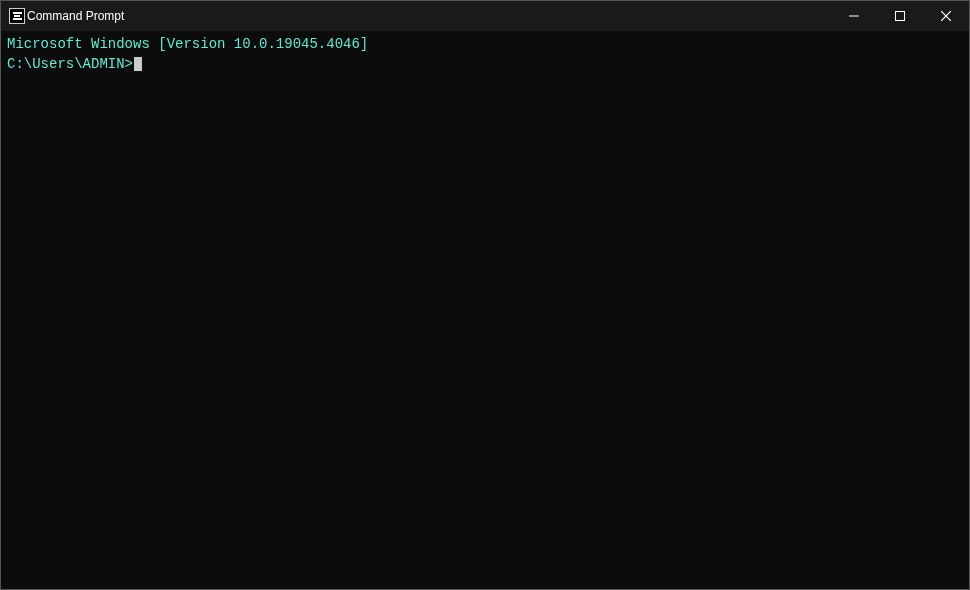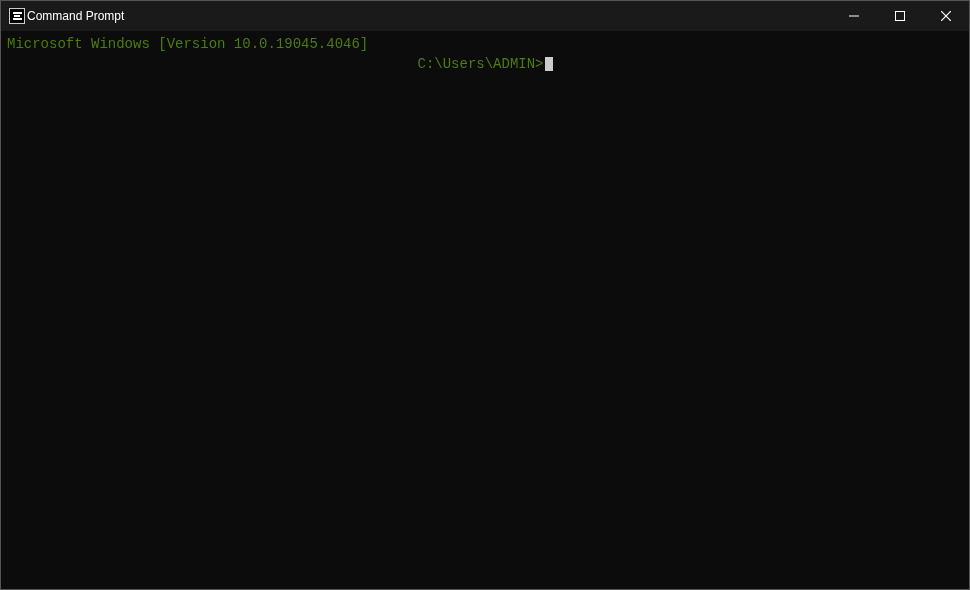--- a/index.html
+++ b/index.html
@@ -98,37 +98,36 @@
 
     .title-bar-btn svg {
       width: 10px;
       height: 10px;
       fill: #fff;
     }
 
     .terminal-body {
       flex: 1;
       background: #0c0c0c;
-      color: #4d7c0f;
+      color: #5eead4;
       font-family: 'Consolas', 'Courier New', monospace;
       font-size: 14px;
       line-height: 1.4;
       padding: 4px 6px;
       overflow-y: auto;
       position: relative;
     }
 
     .terminal-line {
       white-space: pre;
     }
 
     .prompt-line {
       display: flex;
       align-items: center;
-      justify-content: center;
     }
 
     .cursor {
       display: inline-block;
       width: 8px;
       height: 14px;
       background: #cccccc;
       animation: blink 1s step-end infinite;
       margin-left: 1px;
       vertical-align: text-bottom;

